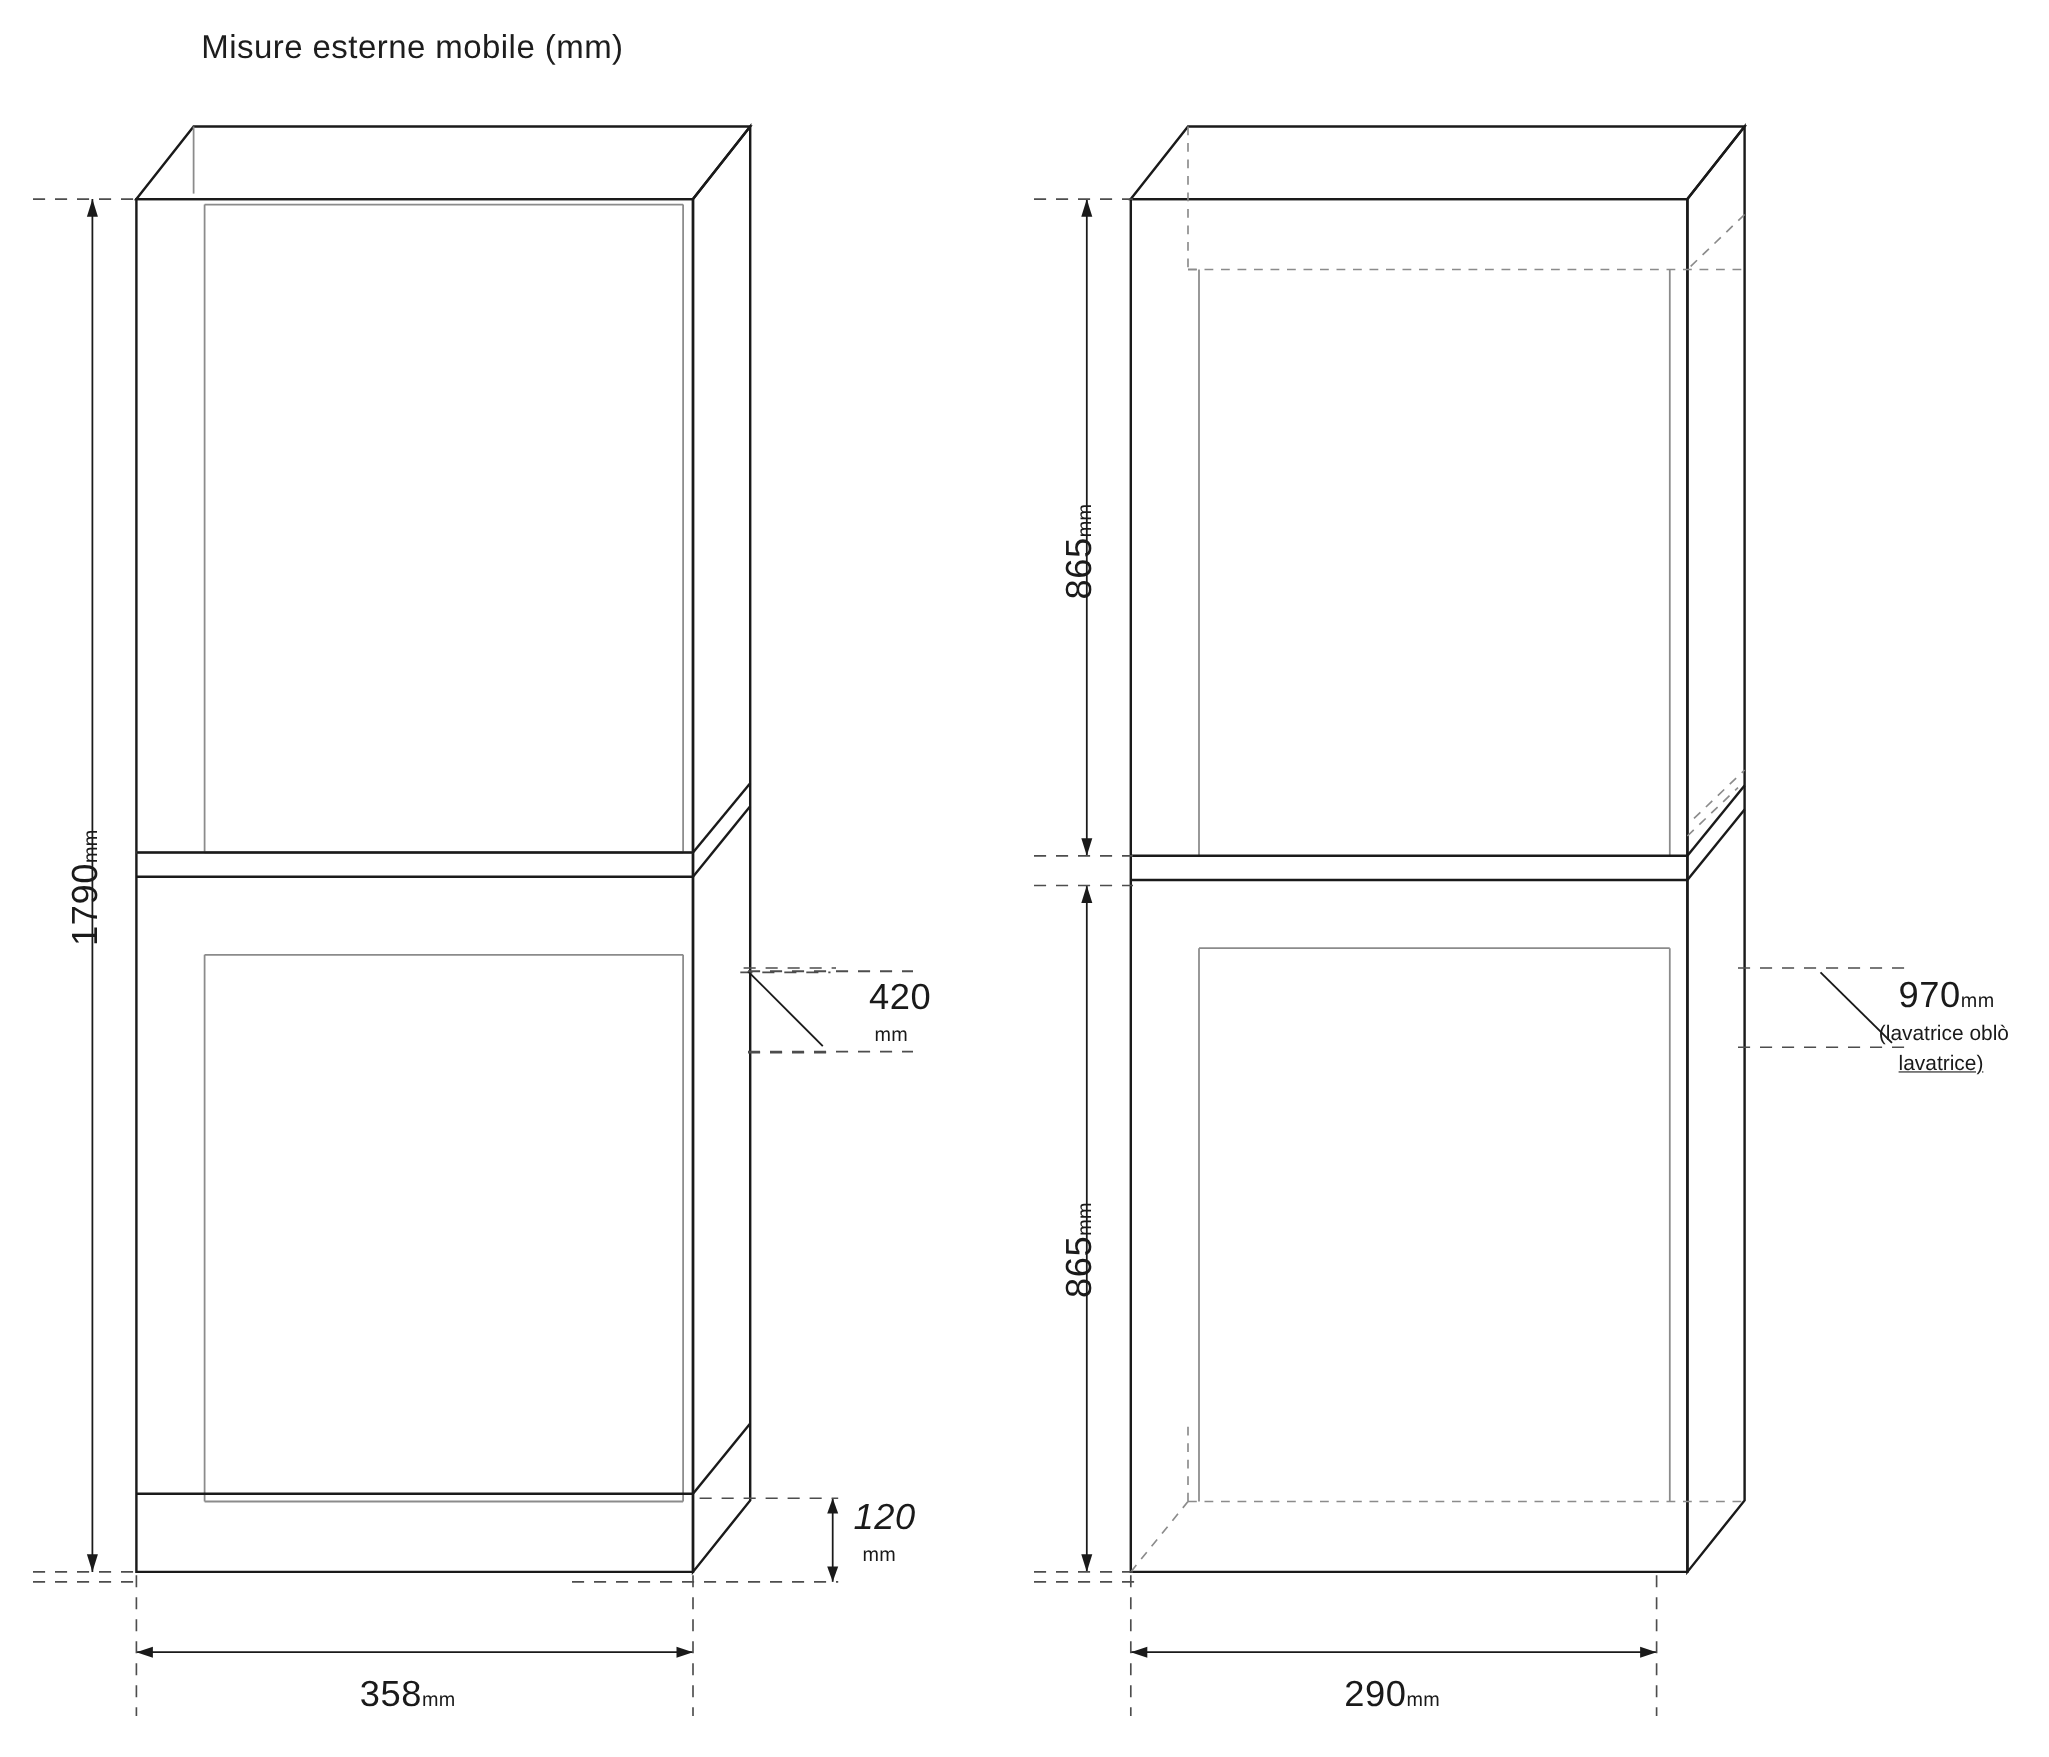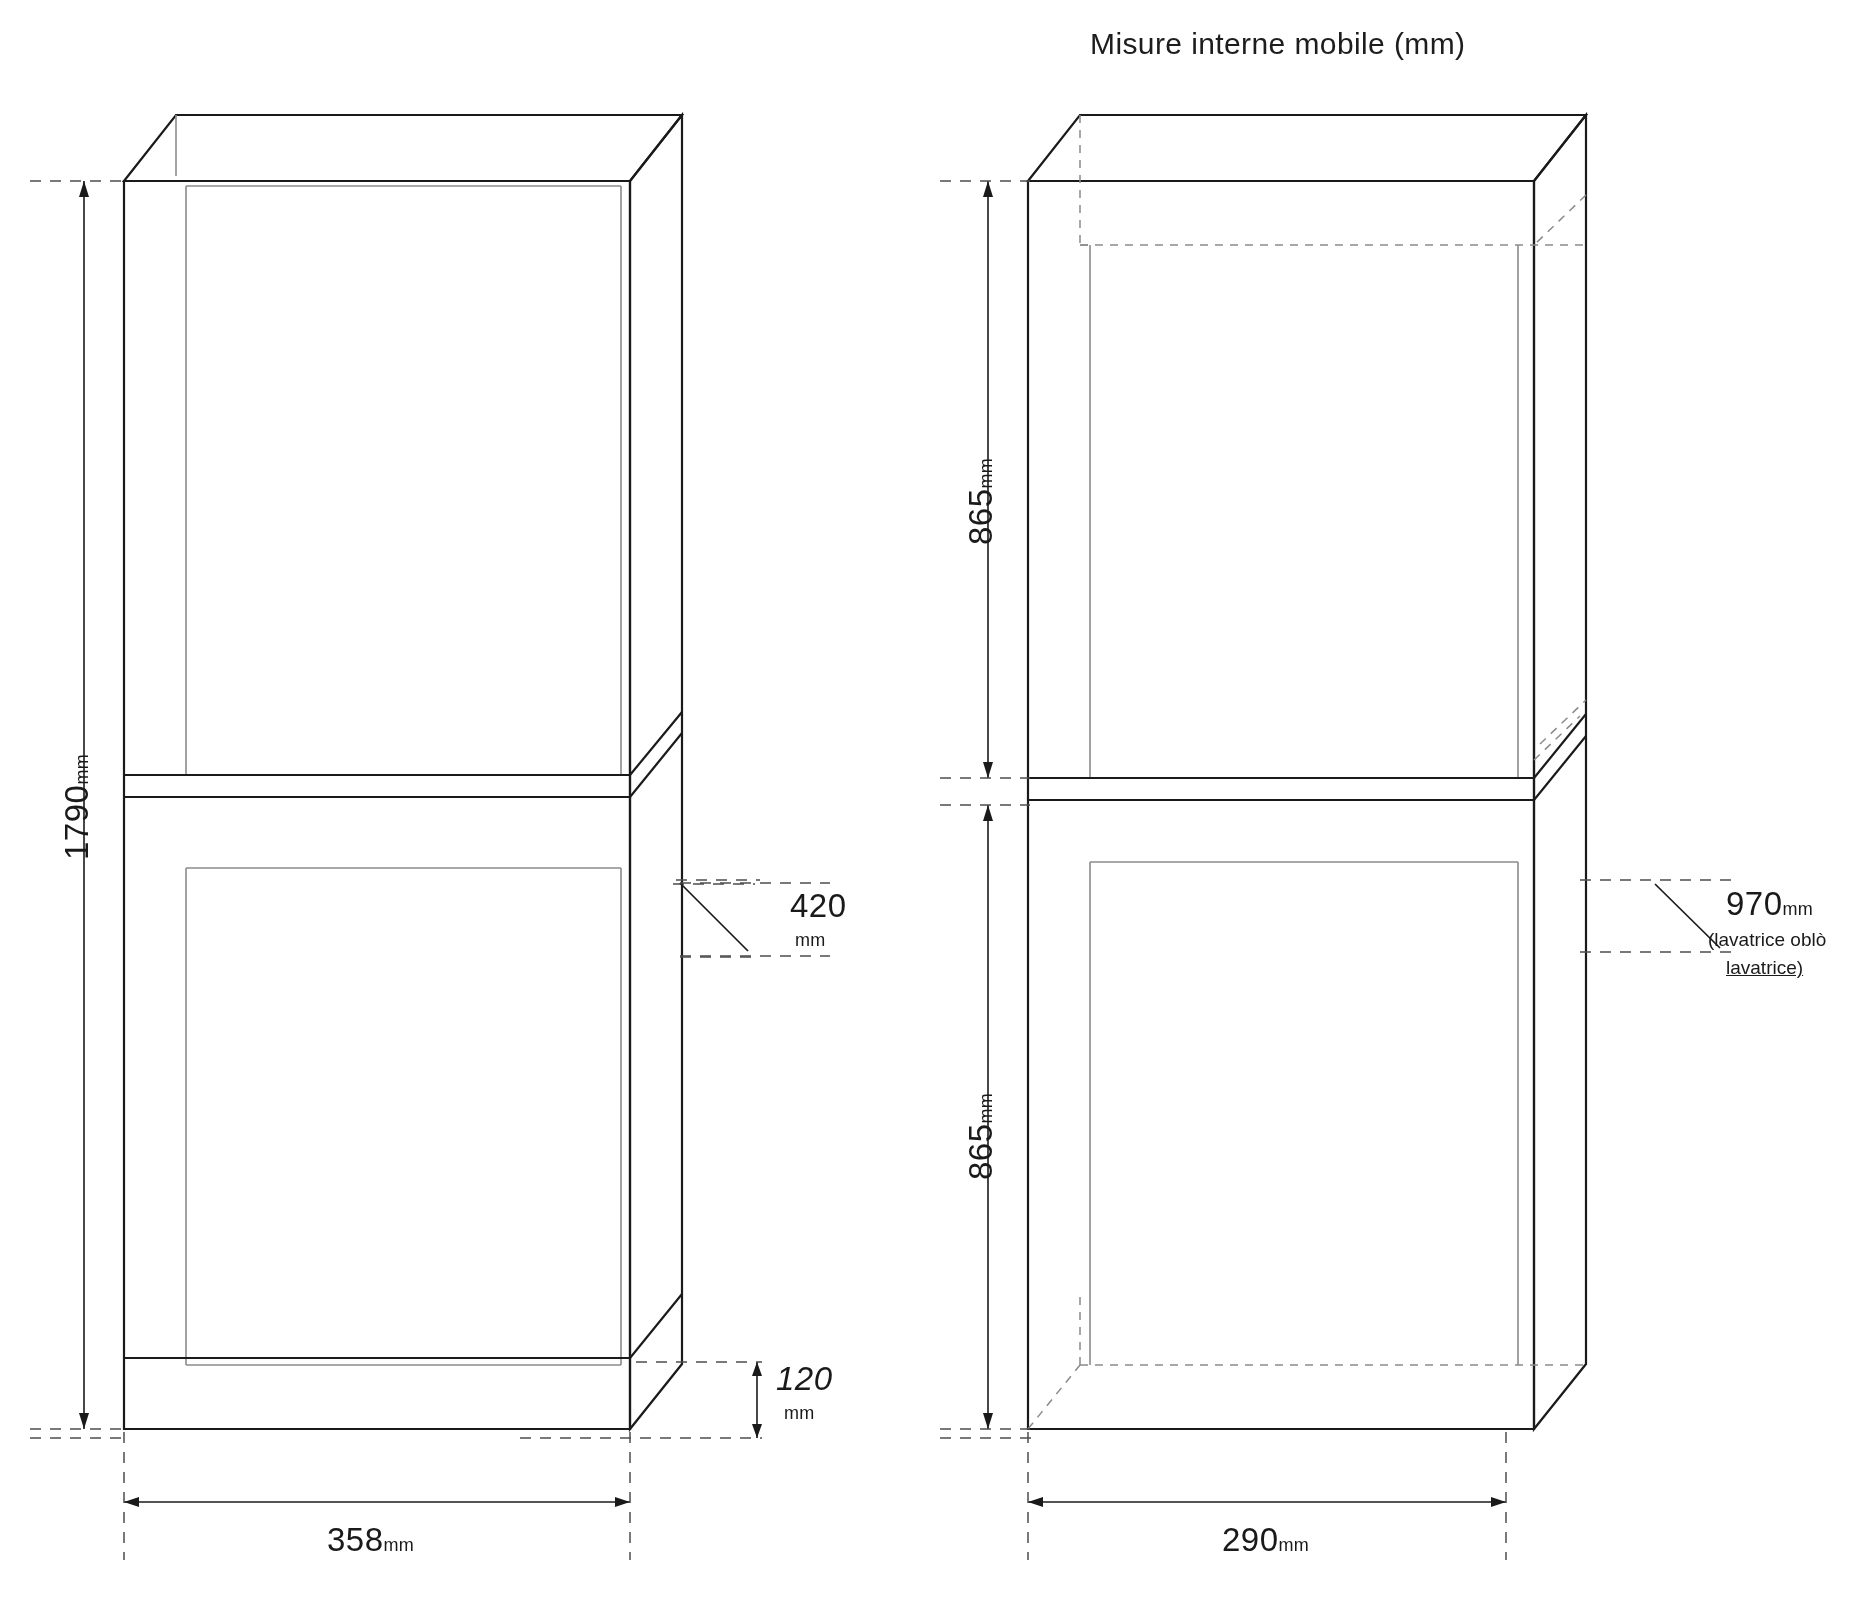--- a/index.html
+++ b/index.html
@@ -64,21 +64,21 @@
     line-height: 1.25;
     color: #1a1a1a;
     white-space: nowrap;
   }
 </style>
 </head>
 <body>
 
 <div class="stage">
 
-  <div class="panel-title" id="title-right">Misure interne mobile (mm)</div>
+  <div class="panel-title" id="title-left">Misure esterne mobile (mm)</div>
 
   <svg class="draw" viewBox="0 0 1863 1597">
 
     <g fill="none" stroke="#1a1a1a" stroke-width="2.2" stroke-linejoin="miter">
 
       <polygon points="124,181 630,181 630,1429 124,1429"></polygon>
 
       <polygon points="124,181 176,115 682,115 630,181"></polygon>
 
       <polygon points="630,181 682,115 682,1364 630,1429"></polygon>

